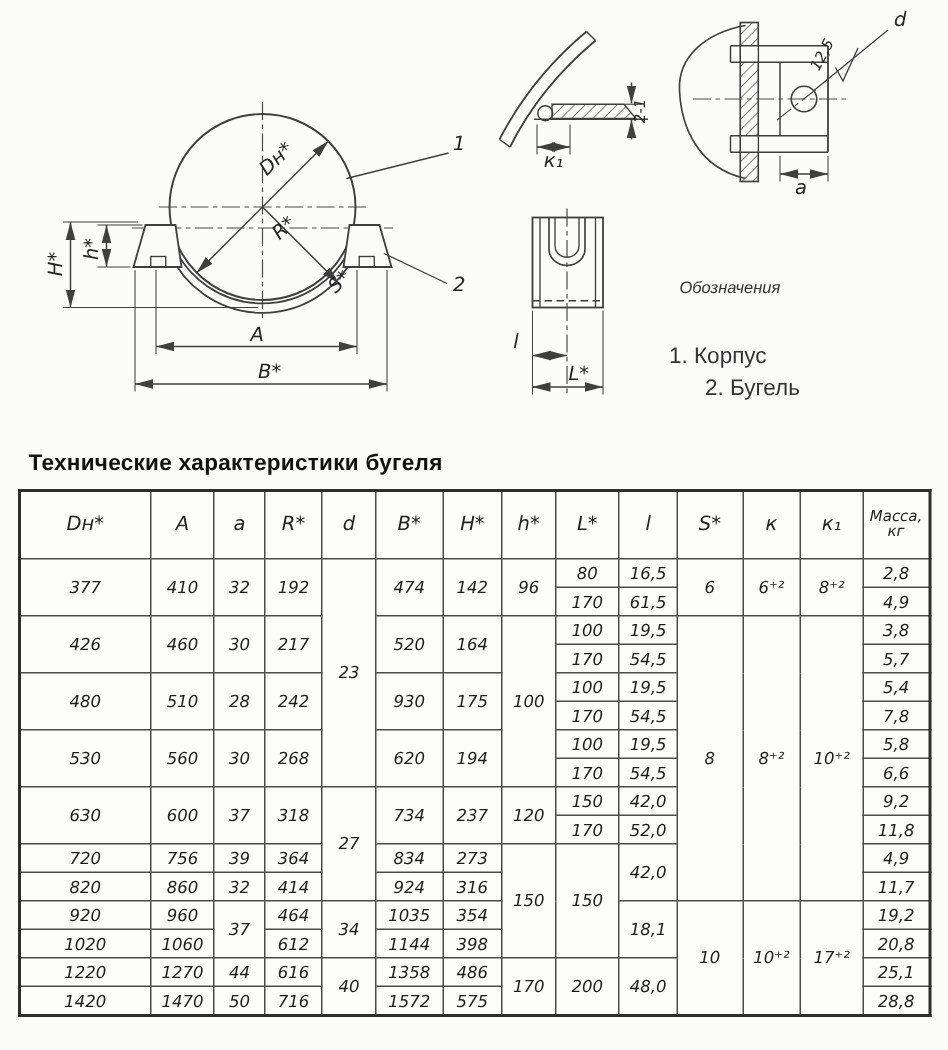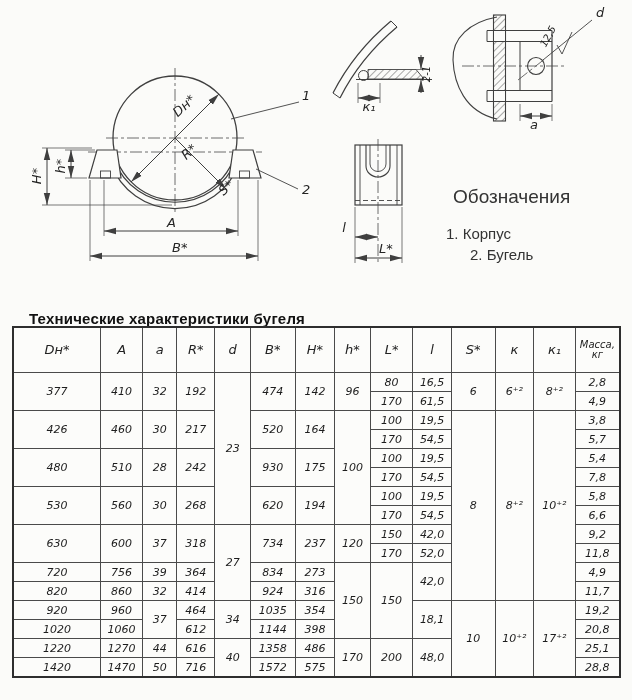--- a/index.html
+++ b/index.html
@@ -6,25 +6,25 @@
   body{background:#e8e8e6;}
   .page{
     position:relative;width:632px;height:700px;margin:0 auto;
     background:#fbfbf9;overflow:hidden;
     font-family:"Liberation Sans",sans-serif;color:#222;
   }
   svg{position:absolute;left:0;top:0;}
   .lbl{font-family:"DejaVu Sans",sans-serif;font-style:italic;font-size:13px;fill:#242424;stroke:none;}
   .lbl-sm{font-family:"DejaVu Sans",sans-serif;font-style:italic;font-size:10px;fill:#242424;stroke:none;}
   .legend{position:absolute;left:446px;top:186px;width:180px;}
-  .legend-title{font-size:19px;color:#333;margin:0 0 0 7px;}
-  .legend-item{font-size:15px;color:#333;margin-top:17px;}
+  .legend-title{font-size:11px;color:#333;margin:0 0 0 7px;font-style:italic;}
+  .legend-item{font-size:15px;color:#333;margin-top:31px;}
   .legend-item + .legend-item{margin-top:4px;margin-left:24px;}
   .doc-title{
-    position:absolute;left:13px;top:294px;margin:16px;
+    position:absolute;left:13px;top:294px;margin:6px;
     font-size:15px;font-weight:bold;color:#111;letter-spacing:.2px;
   }
   table.specs{
     position:absolute;left:12px;top:326px;width:609px;
     border-collapse:collapse;table-layout:fixed;
     border:2px solid #2e2e2e;background:#fcfcfa;
   }
   table.specs th,table.specs td{
     border:1px solid #4a4a4a;text-align:center;vertical-align:middle;
     padding:0;font-family:"DejaVu Sans",sans-serif;font-style:italic;

